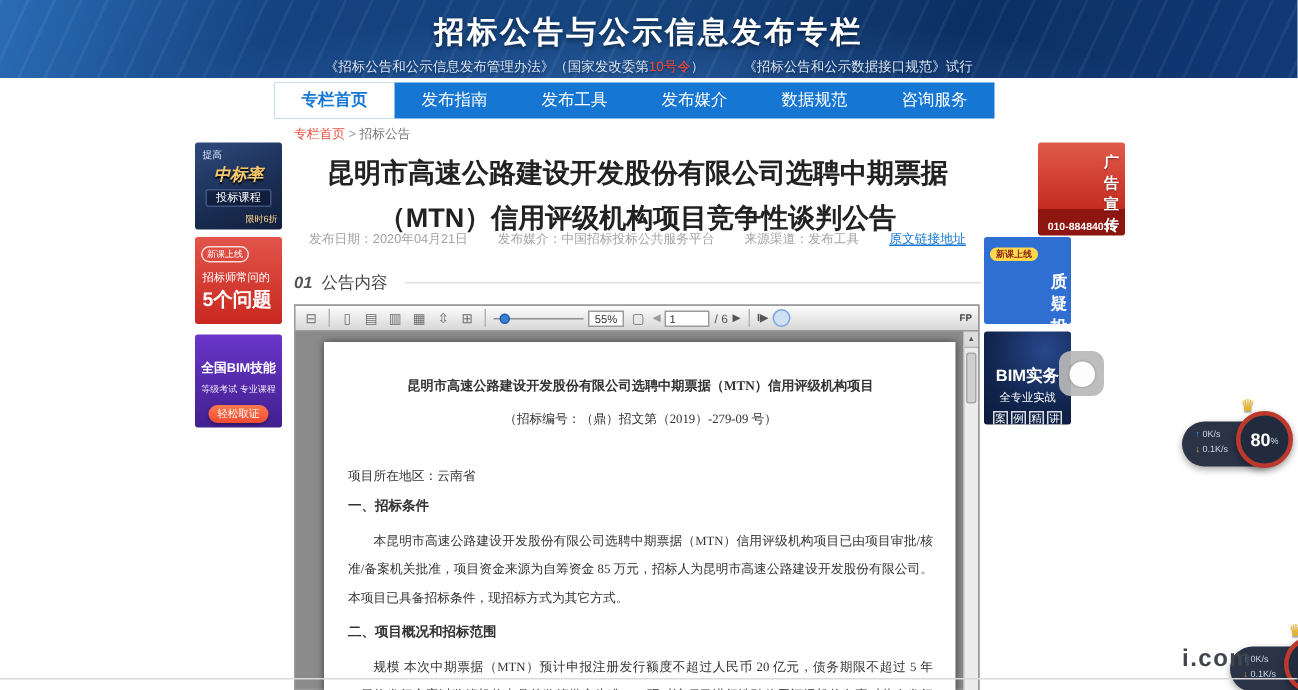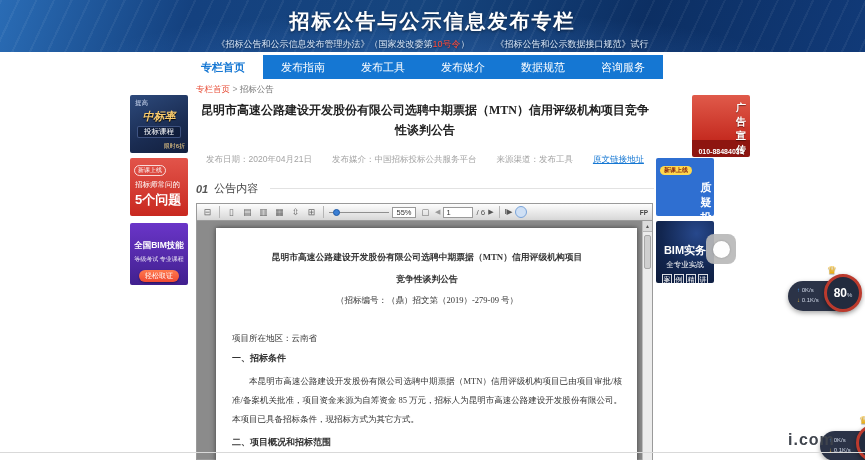--- a/index.html
+++ b/index.html
@@ -29,21 +29,21 @@
     font-size:11px; color:#fff; cursor:pointer; }
   .nav-tab.active { background:#fff; color:#1577d3; font-weight:bold; }
 
   
   .breadcrumb { position:absolute; left:196px; top:84px; font-size:8.5px; color:#999; }
   .breadcrumb .home { color:#e8503a; }
   .breadcrumb .cur { color:#777; }
 
   
   .article-title { position:absolute; left:196px; top:101px; width:458px;
-    font-size:12px; font-weight:bold; color:#222; text-align:center; line-height:1.65;font-family:Liberation Serif, serif; }
+    font-size:18px; font-weight:bold; color:#222; text-align:center; line-height:1.65; }
   .meta { position:absolute; left:196px; top:154px; width:458px; display:flex;
     justify-content:center; gap:20px; font-size:8.5px; color:#a3a3a3; white-space:nowrap; }
   .meta a { color:#1577d3; text-decoration:underline; cursor:pointer; }
   .section-head { position:absolute; left:196px; top:181px; width:458px;
     display:flex; align-items:center; font-size:11px; color:#444; }
   .section-no { font-style:italic; font-weight:bold; color:#555; margin-right:6px; }
   .section-rule { flex:1; border-top:1px solid #e2e2e2; margin-left:12px; }
 
   
   .pdf { position:absolute; left:196px; top:203px; width:457px; height:257px;
@@ -222,21 +222,20 @@
     <span>/ 6</span>
     <span class="tb-arrow">▶</span>
     <span class="tb-sep"></span>
     <span style="font-weight:bold;font-size:7px;">I▶</span>
     <span class="tb-hand"></span>
     <span class="tb-corner">FP</span>
   </div>
   <div class="pdf-canvas">
     <div class="pdf-page">
       <div class="doc-t1">昆明市高速公路建设开发股份有限公司选聘中期票据（MTN）信用评级机构项目</div>
-      <div class="doc-t2">竞争性谈判公告</div>
       <div class="doc-ref">（招标编号：（鼎）招文第（2019）-279-09 号）</div>
       <div class="doc-loc">项目所在地区：云南省</div>
       <div class="doc-h">一、招标条件</div>
       <div class="doc-p">本昆明市高速公路建设开发股份有限公司选聘中期票据（MTN）信用评级机构项目已由项目审批/核准/备案机关批准，项目资金来源为自筹资金 85 万元，招标人为昆明市高速公路建设开发股份有限公司。本项目已具备招标条件，现招标方式为其它方式。</div>
       <div class="doc-h">二、项目概况和招标范围</div>
       <div class="doc-p">规模 本次中期票据（MTN）预计申报注册发行额度不超过人民币 20 亿元，债务期限不超过 5 年（最终发行方案以监管机构出具的监管批文为准）。现对该项目进行选聘信用评级机构负责对此次发行中期票据（MTN）进行债项评级、主体评级，出具信用评级报告并开展…</div>
     </div>
     <div class="pdf-scroll">
       <div class="btn">▲</div>
       <div class="thumb"></div>

